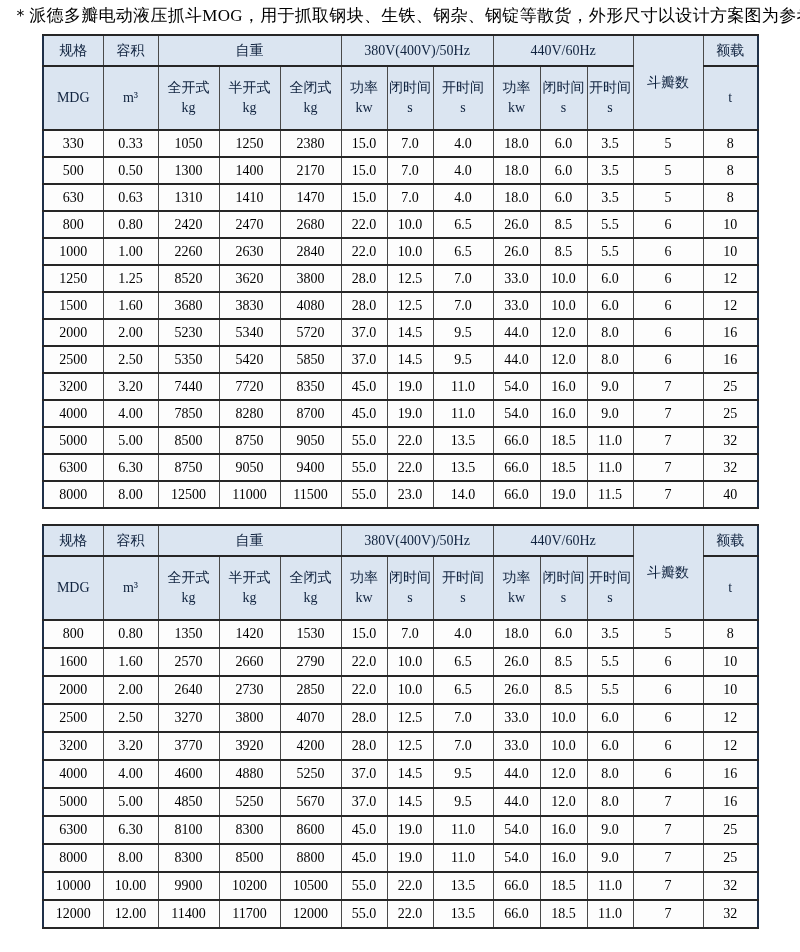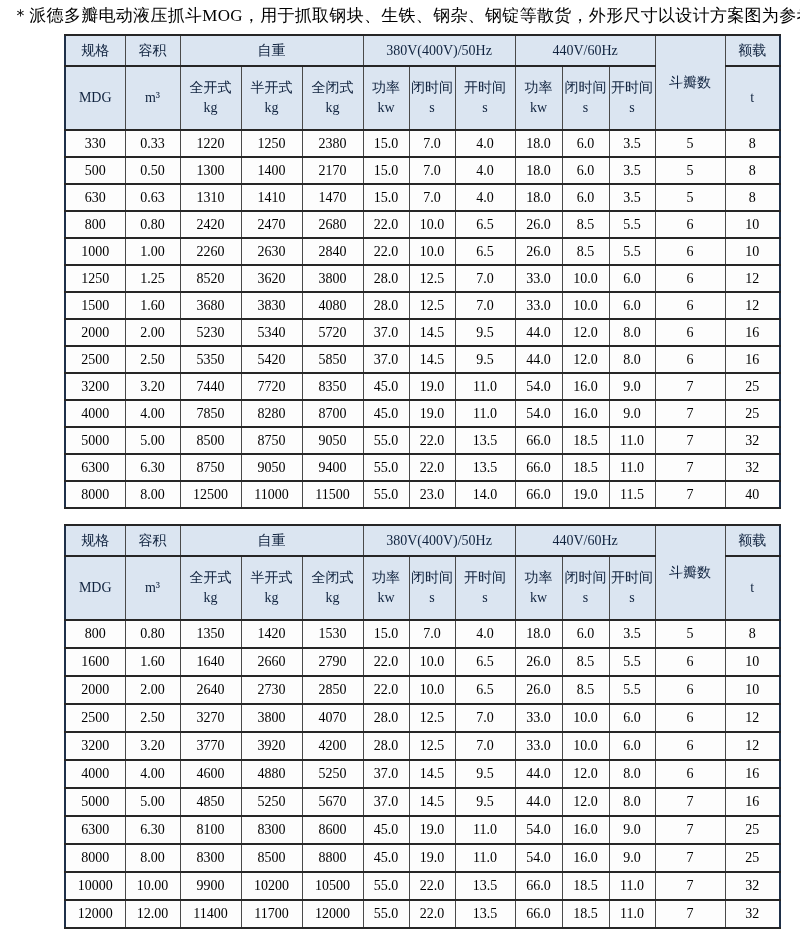--- a/index.html
+++ b/index.html
@@ -21,21 +21,21 @@
     margin: 0 10px 8px 12px;
     font-size: 17px;
     line-height: 20px;
     color: #000000;
     letter-spacing: 0.3px;
     white-space: nowrap;
   }
   table.spec-table {
     border-collapse: collapse;
     table-layout: fixed;
-    margin-left: 64px;
+    margin-left: 42px;
     width: 716px;
     background: #ffffff;
     border-radius: 12px;
   }
   table.spec-table th,
   table.spec-table td {
     border-left: 1px solid #4a4a4a;
     border-right: 1px solid #4a4a4a;
     border-top: 2px solid #262626;
     border-bottom: 2px solid #262626;
@@ -148,21 +148,21 @@
             <span>开时间</span>
             <span>s</span>
           </th>
           <th>t</th>
         </tr>
       </thead>
       <tbody>
           <tr>
             <td>330</td>
             <td>0.33</td>
-            <td>1220</td>
+            <td>1050</td>
             <td>1250</td>
             <td>2380</td>
             <td>15.0</td>
             <td>7.0</td>
             <td>4.0</td>
             <td>18.0</td>
             <td>6.0</td>
             <td>3.5</td>
             <td>5</td>
             <td>8</td>
@@ -447,21 +447,21 @@
             <td>4.0</td>
             <td>18.0</td>
             <td>6.0</td>
             <td>3.5</td>
             <td>5</td>
             <td>8</td>
           </tr>
           <tr>
             <td>1600</td>
             <td>1.60</td>
-            <td>1640</td>
+            <td>2570</td>
             <td>2660</td>
             <td>2790</td>
             <td>22.0</td>
             <td>10.0</td>
             <td>6.5</td>
             <td>26.0</td>
             <td>8.5</td>
             <td>5.5</td>
             <td>6</td>
             <td>10</td>

